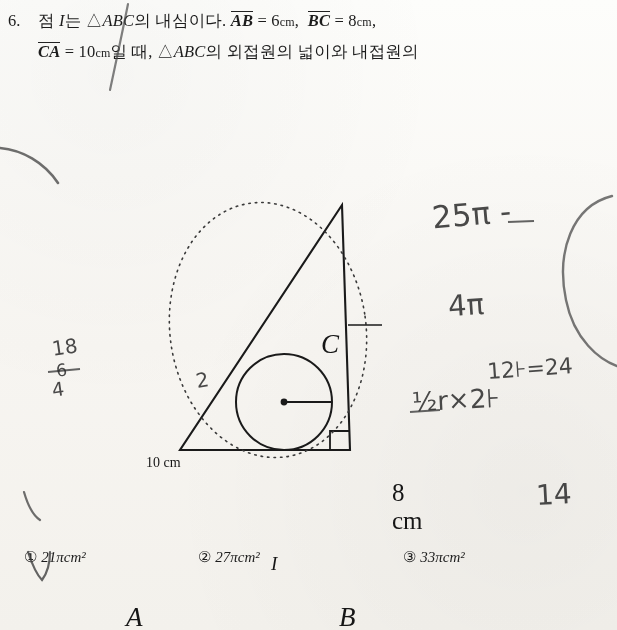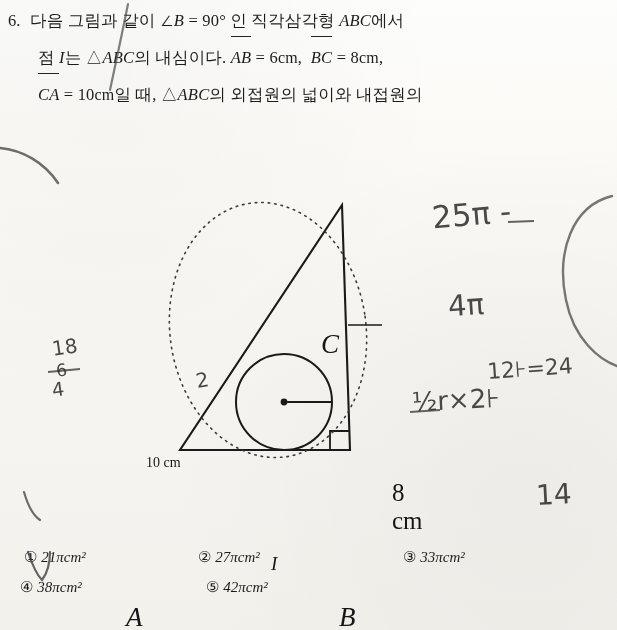--- a/index.html
+++ b/index.html
@@ -48,22 +48,22 @@
     font-size: 16.5px;
     line-height: 30px;
   }
   .qline.l1 { margin-left: 22px; }
   .qline.l2 { margin-left: 30px; }
   .qline.l3 { margin-left: 30px; }
   .qline.l4 { margin-left: 30px; }
 
   .math { font-family: "Liberation Serif", serif; font-style: italic; }
   .mathup { font-family: "Liberation Serif", serif; font-style: normal; }
-  .small-unit { font-size: 16px; font-style: normal; }
-  .ovl { border-top: 1.2px solid #222; padding-top: 12px; display: inline-block; line-height: 1.05; }
+  .small-unit { font-size: 12px; font-style: normal; }
+  .ovl { border-top: 1.2px solid #222; padding-top: 0px; display: inline-block; line-height: 1.05; font-weight: bold; }
 
   
   .figure {
     position: absolute;
     left: 120px;
     top: 165px;
     width: 300px;
     height: 360px;
   }
   .figure svg { display: block; }
@@ -127,23 +127,20 @@
   }
 </style>
 </head>
 <body>
 
 <div class="paper"></div>
 
 <div class="qblock">
   <span class="qnum">6.</span>
 
-  <span class="qline l1">
-    다음 그림과 같이 <span class="mathup">∠</span><span class="math">B</span><span class="mathup"> = 90</span><span class="mathup">°</span> 인 직각삼각형 <span class="math">ABC</span>에서
-  </span>
 
   <span class="qline l2">
     점 <span class="math">I</span>는 <span class="mathup">△</span><span class="math">ABC</span>의 내심이다. <span class="ovl"><span class="math">AB</span></span><span class="mathup"> = 6</span><span class="small-unit">cm</span>,&nbsp; <span class="ovl"><span class="math">BC</span></span><span class="mathup"> = 8</span><span class="small-unit">cm</span>,
   </span>
 
   <span class="qline l3">
     <span class="ovl"><span class="math">CA</span></span><span class="mathup"> = 10</span><span class="small-unit">cm</span>일 때, <span class="mathup">△</span><span class="math">ABC</span>의 외접원의 넓이와 내접원의
   </span>
 
 </div>
@@ -184,30 +181,20 @@
     </span>
     <span class="ch c2">
       <span class="cnum">②</span>
       <span class="cval">27πcm²</span>
     </span>
     <span class="ch c3">
       <span class="cnum">③</span>
       <span class="cval">33πcm²</span>
     </span>
   </div>
-  <div class="chrow">
-    <span class="ch c4">
-      <span class="cnum">④</span>
-      <span class="cval">38πcm²</span>
-    </span>
-    <span class="ch c5">
-      <span class="cnum">⑤</span>
-      <span class="cval">42πcm²</span>
-    </span>
-  </div>
 </div>
 
 <svg class="overlay-ink" width="617" height="630" viewBox="0 0 617 630">
 
   <path d="M 128 4 C 122 34, 116 62, 110 90" fill="none" stroke="#4a4a4a" stroke-width="2.2" stroke-linecap="round" opacity="0.7"></path>
 
   <path d="M 0 148 C 22 150, 44 162, 58 183" fill="none" stroke="#3f3f3f" stroke-width="2.6" stroke-linecap="round" opacity="0.75"></path>
 
   <path d="M 612 196 C 572 206, 556 252, 566 300 C 574 340, 600 360, 617 366" fill="none" stroke="#3f3f3f" stroke-width="2.4" stroke-linecap="round" opacity="0.7"></path>
 

